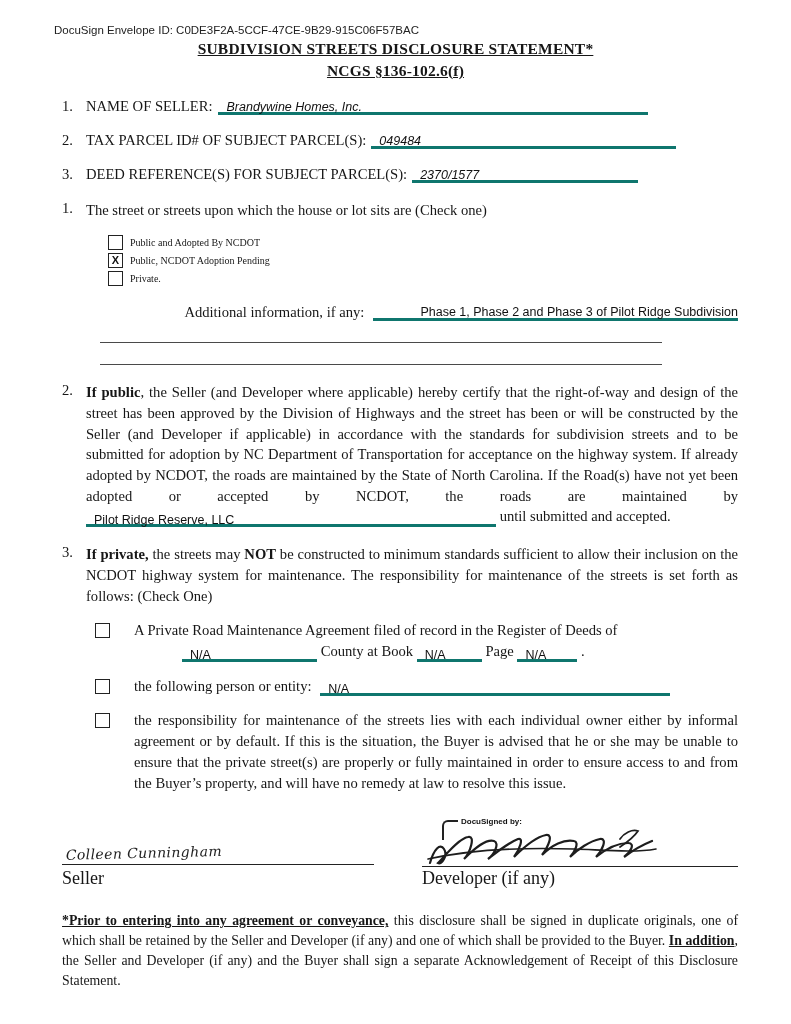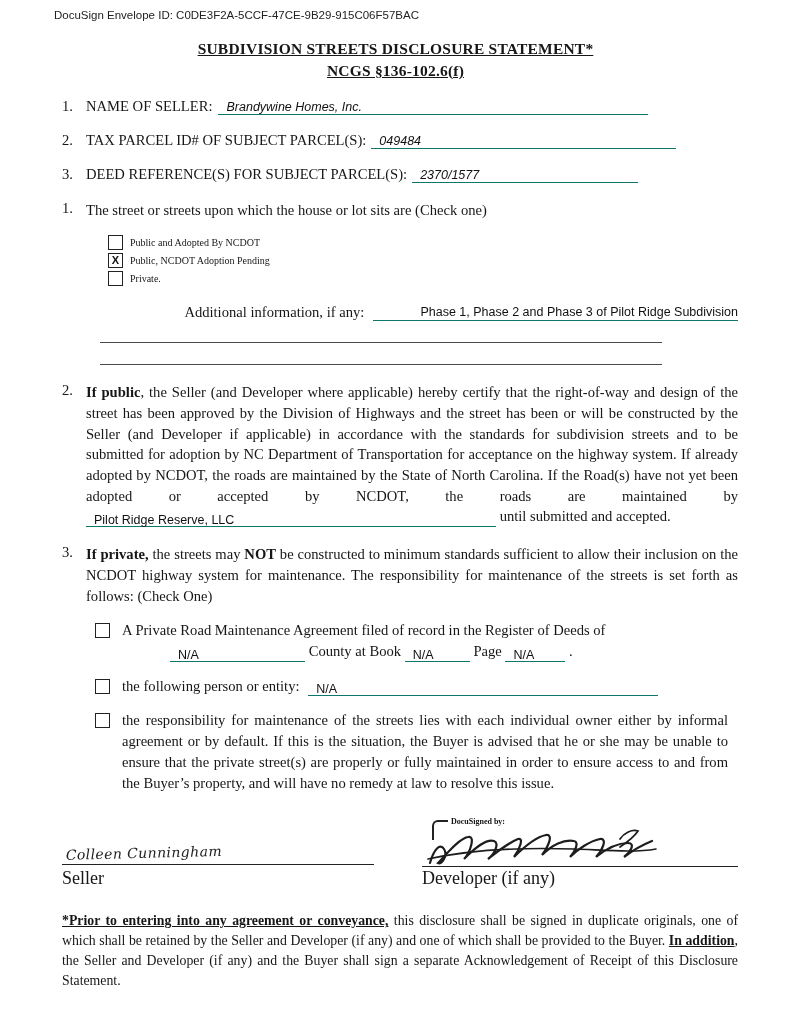--- a/index.html
+++ b/index.html
@@ -2,36 +2,36 @@
 <html><head>
 <meta charset="utf-8">
 <style>
   html,body{margin:0;padding:0;background:#ffffff;}
   .page{
     width:791px;height:1024px;background:#fff;position:relative;
     font-family:"Liberation Serif",serif;color:#161616;box-sizing:border-box;
     overflow:hidden;
   }
   .env-id{
-    position:absolute;top:9px;left:10px;
+    position:absolute;top:24px;left:10px;
     font-family:"Liberation Sans",sans-serif;font-size:11.5px;color:#222;
     white-space:nowrap;
     padding-left:44px;
   }
   .title-block{padding-top:38px;text-align:center;line-height:1.4;}
   .title-line{
     font-weight:bold;font-size:15.5px;text-decoration:underline;
     letter-spacing:.2px;
   }
   .content{padding:0 53px 0 62px;}
   .numitem{display:flex;margin-top:17px;align-items:flex-end;}
   .numitem .num{width:24px;flex:none;font-size:14.6px;}
   .numitem .lbl{font-size:14.6px;white-space:nowrap;}
   .fill{
-    display:inline-block;border-bottom:1px solid #0f766e;height:17px;
+    display:inline-block;border-bottom:3px solid #0f766e;height:17px;
     vertical-align:bottom;box-sizing:border-box;
   }
   .fill .v{
     font-family:"Liberation Sans",sans-serif;font-size:12.5px;color:#111;
     display:inline-block;padding-left:8px;position:relative;top:-1px;white-space:nowrap;
   }
   .it{font-style:italic;}
   .w430{width:430px;margin-left:6px;}
   .w305{width:305px;margin-left:5px;}
   .w226{width:226px;margin-left:5px;}
@@ -52,39 +52,39 @@
   .cb{
     width:13px;height:13px;border:1.5px solid #222;flex:none;
     font-family:"Liberation Sans",sans-serif;font-size:11px;font-weight:bold;
     display:flex;align-items:center;justify-content:center;line-height:1;color:#111;
     background:#fff;
   }
   .opt-label{font-size:10px;margin-left:7px;}
   .addl{margin:18px 0 0 38px;font-size:14.6px;text-align:right;}
   .blank-line{height:21px;border-bottom:1px solid #4a4a4a;width:562px;margin-left:38px;}
   .q3opts{margin-top:10px;}
-  .q3opt{display:flex;margin:14px 0 0 33px;}
+  .q3opt{display:flex;margin:14px 0 0 33px;gap:12px;}
   .q3opt .cb{margin-top:3px;}
   .q3opt .otext{margin-left:12px;font-size:14.6px;line-height:1.42;width:606px;}
   .q3opt .otext.just{text-align:justify;margin-left:12px;}
   .suba{margin-left:48px;margin-top:2px;}
   .sig-row{display:flex;justify-content:space-between;margin-top:24px;align-items:flex-end;padding-right:0;}
   .sig-left{width:312px;position:relative;}
   .sig-script{
     font-family:"DejaVu Serif",serif;font-style:italic;font-size:14px;color:#222;
     transform:rotate(-1.5deg);transform-origin:left bottom;display:inline-block;
     padding-left:4px;letter-spacing:.4px;
   }
   .sig-line{border-bottom:1.4px solid #222;}
   .sig-label{font-size:18px;margin-top:3px;}
   .sig-right{width:316px;position:relative;}
   .ds-head{
     display:flex;align-items:flex-start;
-    font-family:Liberation Serif, serif;font-size:8px;font-weight:bold;color:#111;
-    margin-left:10px;
+    font-family:Liberation Sans, sans-serif;font-size:8px;font-weight:bold;color:#111;
+    margin-left:20px;
   }
   .ds-curl{width:14px;height:18px;border-left:2px solid #222;border-top:2px solid #222;
     border-top-left-radius:6px;margin-right:3px;margin-top:3px;flex:none;}
   .ds-scrawl{position:absolute;left:2px;top:8px;pointer-events:none;}
   .sig-right .sig-line{margin-top:26px;}
   .sig-right .sig-label{margin-top:1px;}
   .footnote{margin-top:22px;font-size:13.8px;text-align:justify;line-height:1.45;width:676px;}
 </style>
 </head>
 <body>

